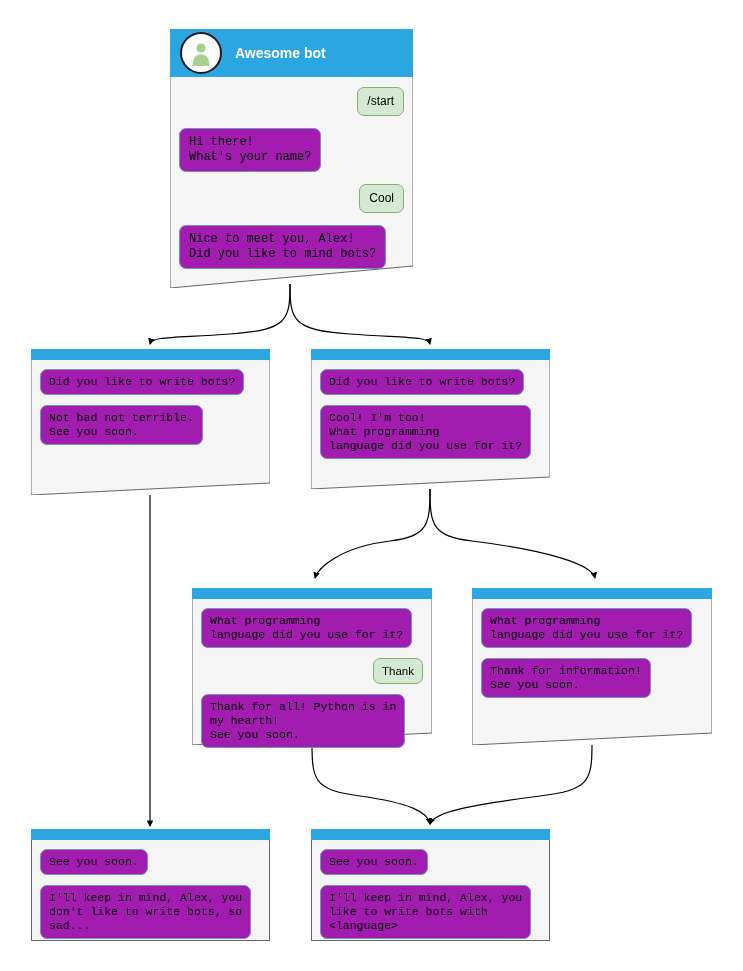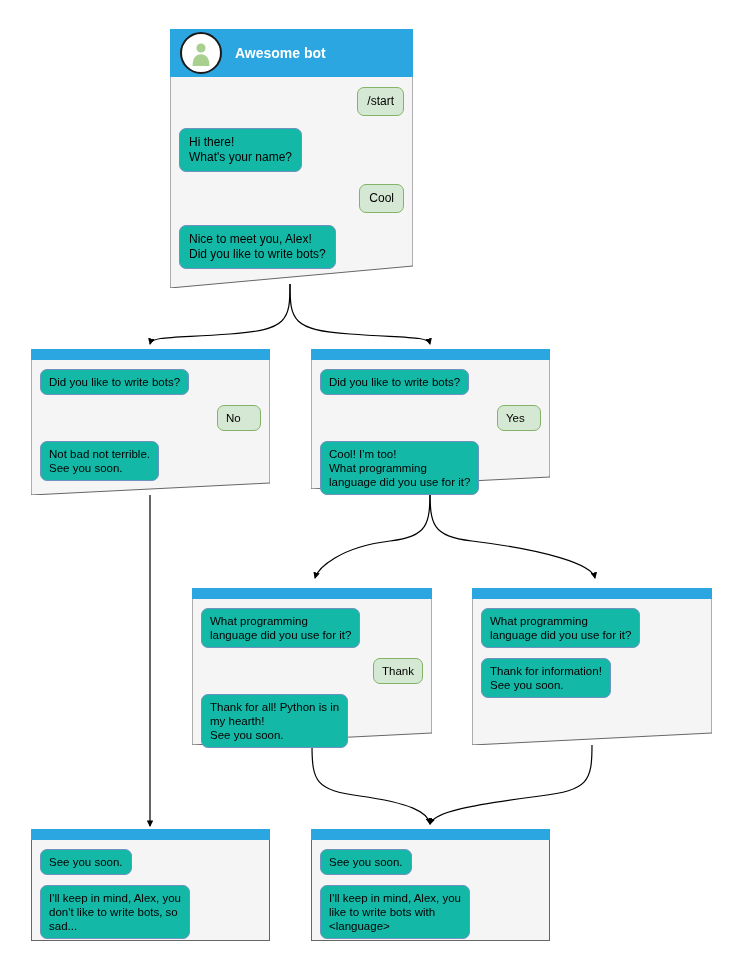--- a/index.html
+++ b/index.html
@@ -85,22 +85,23 @@
   .bubble {
     font-size: 11.5px;
     line-height: 14px;
     color: #000000;
     padding: 5px 8px 5px 8px;
     border-radius: 7px;
     white-space: pre-line;
     box-sizing: border-box;
   }
   .bubble.bot {
-    background: #14b8a6;
+    background: #a21caf;
     border: 1px solid #7092c0;
+    font-family: Liberation Mono, monospace;
   }
   .bubble.user {
     background: #d5e8d4;
     border: 1px solid #82b366;
     min-width: 44px;
     text-align: left;
     margin-left: 39px;
   }
   .big .bubble { font-size: 12px; line-height: 15px; padding: 6px 9px; }
   .big .row { margin-bottom: 12px; }
@@ -154,61 +155,55 @@
         </div>
         <div class="row left">
           <div class="bubble bot">Hi there!
 What's your name?</div>
         </div>
         <div class="row right">
           <div class="bubble user">Cool</div>
         </div>
         <div class="row left">
           <div class="bubble bot">Nice to meet you, Alex!
-Did you like to write bots?</div>
+Did you like to mind bots?</div>
         </div>
       </div>
     </div>
   </div>
 
   <div class="node" style="left:31px; top:349px; width:239px; height:146px;">
     <svg class="node-shape" viewBox="0 0 239 146" preserveAspectRatio="none">
       <polygon points="0,0 239,0 239,134 0,146" fill="#f5f5f5" stroke="#666666" stroke-width="1"></polygon>
       <rect x="0" y="0" width="239" height="11" fill="#2ba6e0"></rect>
     </svg>
     <div class="node-content">
       <div class="node-header"></div>
       <div class="msgs">
         <div class="row left">
           <div class="bubble bot">Did you like to write bots?</div>
         </div>
-        <div class="row right">
-          <div class="bubble user">No</div>
-        </div>
         <div class="row left">
           <div class="bubble bot">Not bad not terrible.
 See you soon.</div>
         </div>
       </div>
     </div>
   </div>
 
   <div class="node" style="left:311px; top:349px; width:239px; height:140px;">
     <svg class="node-shape" viewBox="0 0 239 140" preserveAspectRatio="none">
       <polygon points="0,0 239,0 239,128 0,140" fill="#f5f5f5" stroke="#666666" stroke-width="1"></polygon>
       <rect x="0" y="0" width="239" height="11" fill="#2ba6e0"></rect>
     </svg>
     <div class="node-content">
       <div class="node-header"></div>
       <div class="msgs">
         <div class="row left">
           <div class="bubble bot">Did you like to write bots?</div>
-        </div>
-        <div class="row right">
-          <div class="bubble user">Yes</div>
         </div>
         <div class="row left">
           <div class="bubble bot">Cool! I'm too!
 What programming
 language did you use for it?</div>
         </div>
       </div>
     </div>
   </div>
 

